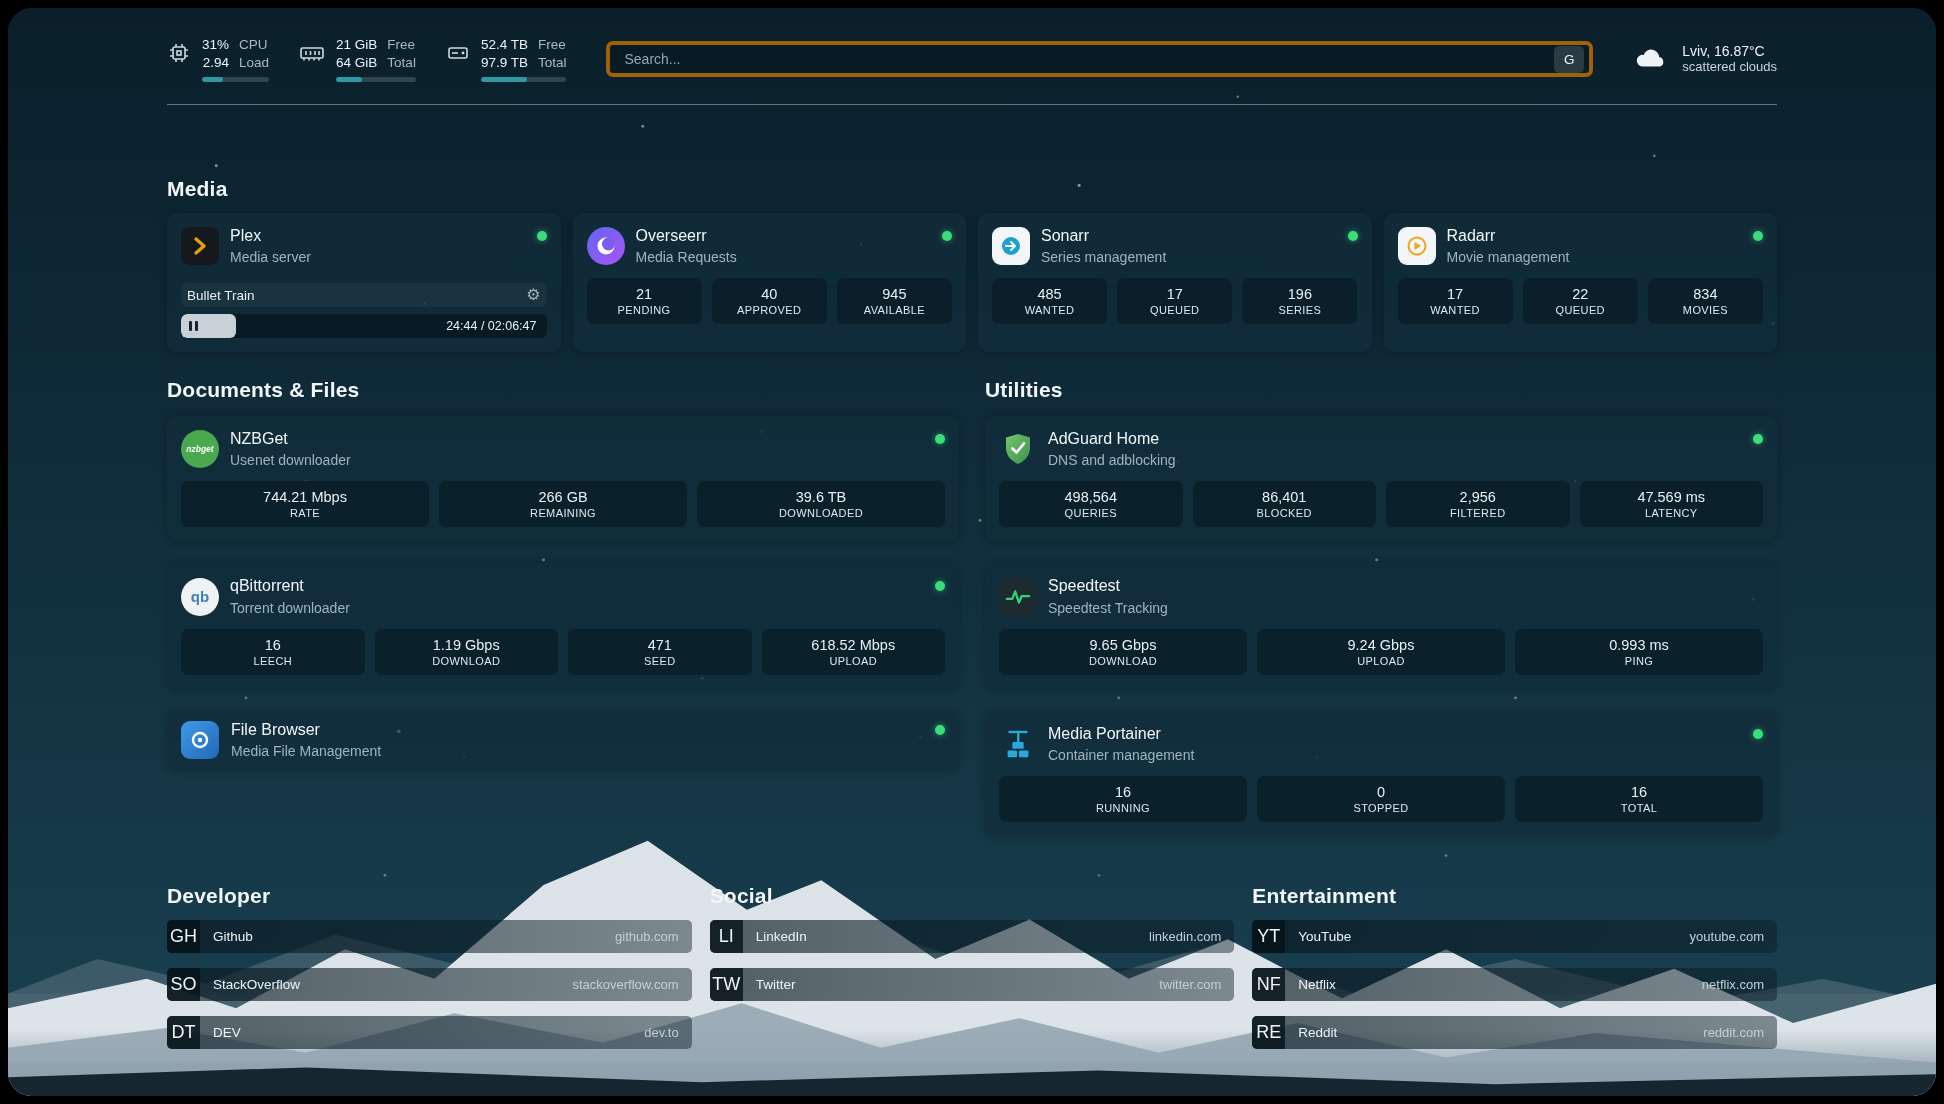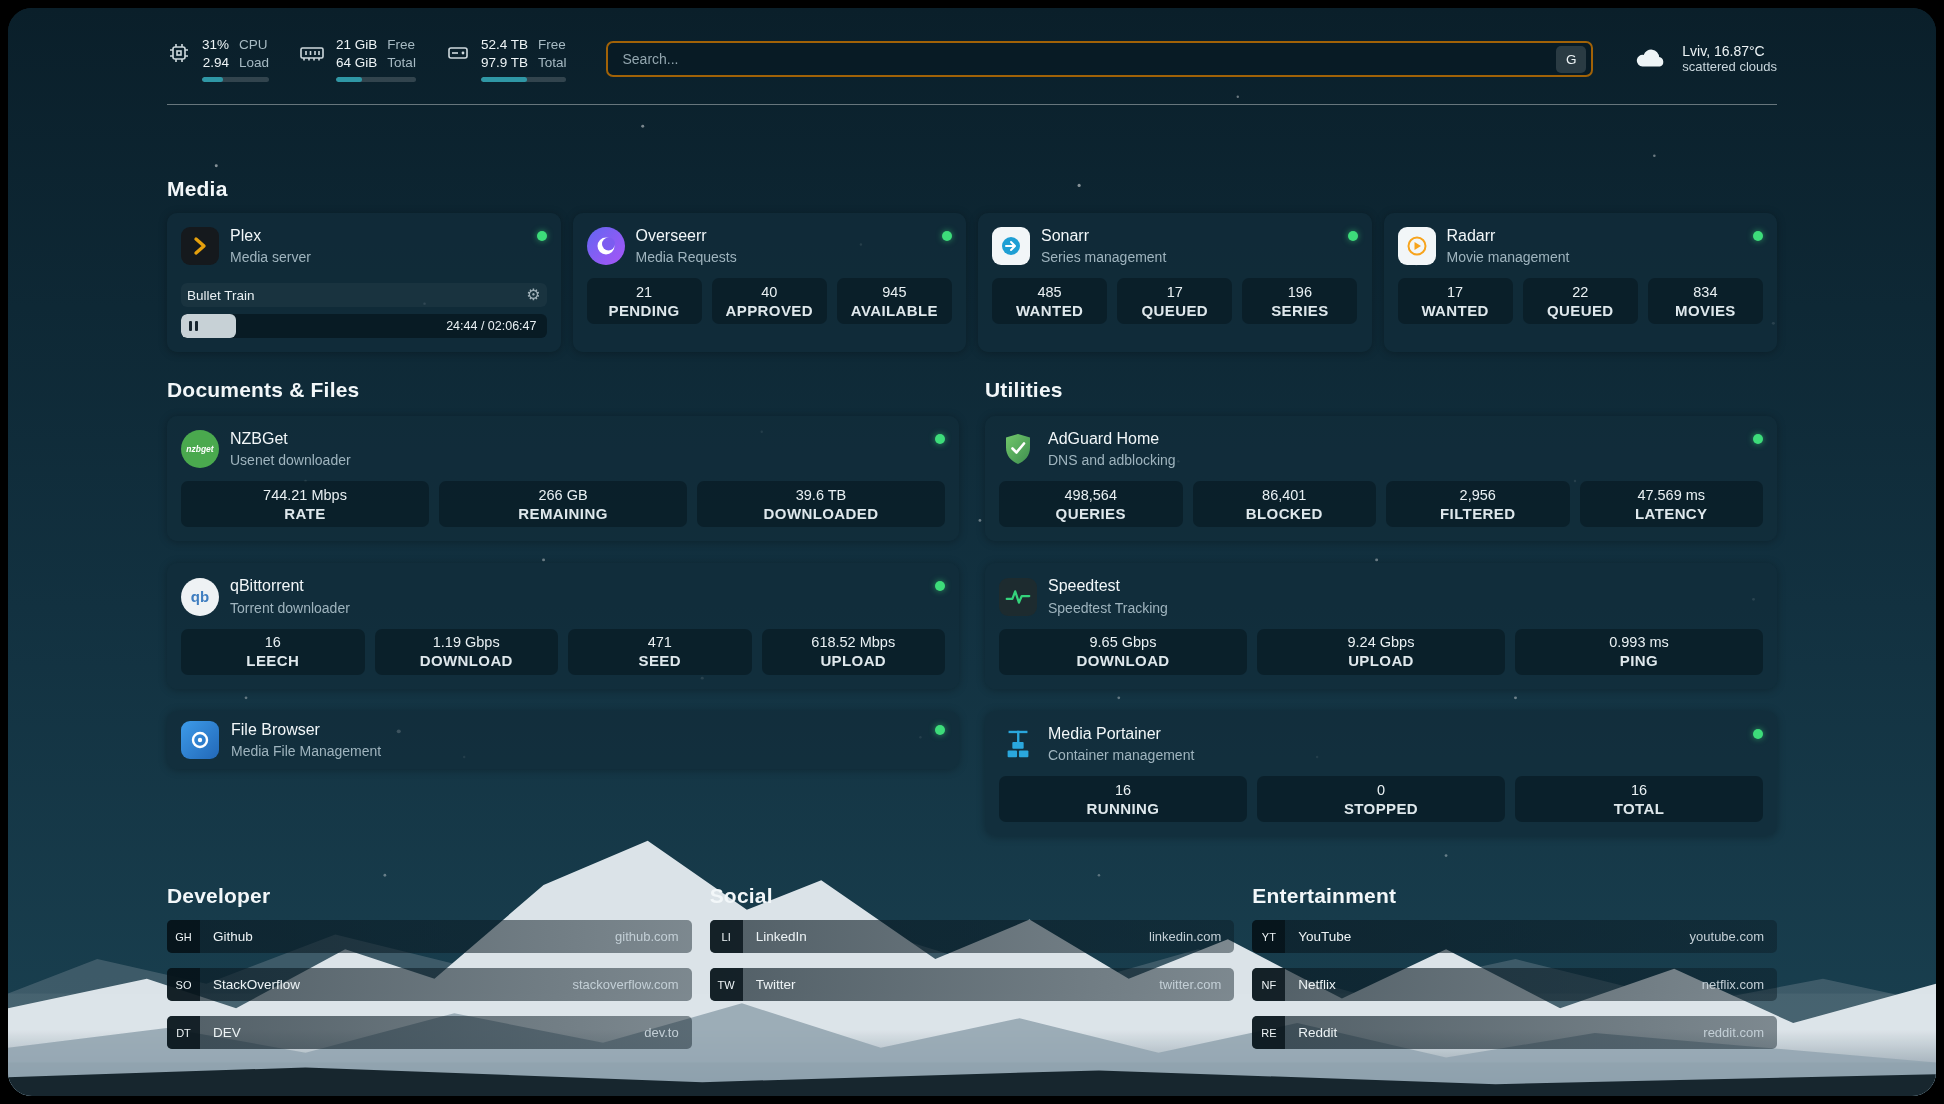--- a/index.html
+++ b/index.html
@@ -10,21 +10,21 @@
 
   
   .topbar{display:flex;align-items:center;gap:30px}
   .res{display:flex;align-items:flex-start;gap:11px}
   .res-icon{margin-top:5px;opacity:.92;flex-shrink:0}
   .res-rows{display:flex;gap:10px;font-size:13.5px;line-height:1.32}
   .res-vals{text-align:right;color:#eef4f6}
   .res-labels{color:#a7bac3}
   .res-bar{height:5px;border-radius:3px;background:rgba(255,255,255,.16);margin-top:5px;overflow:hidden}
   .res-fill{height:100%;background:#2f97a5;border-radius:3px}
-  .search{flex:1;display:flex;align-items:center;height:36px;border:2px solid #a16207;border-radius:7px;background:rgba(8,24,33,.55);padding:1px 5px 0 14px;margin:0 10px}
+  .search{flex:1;display:flex;align-items:center;height:36px;border:4px solid #a16207;border-radius:7px;background:rgba(8,24,33,.55);padding:1px 5px 0 14px;margin:0 10px}
   .search input{flex:1;background:transparent;border:0;outline:none;color:#dfe9ed;font-size:14px;font-family:"Liberation Sans",sans-serif}
   .search input::placeholder{color:#93a6af}
   .search-g{width:30px;height:27px;border-radius:5px;background:rgba(255,255,255,.14);color:#eef4f6;display:flex;align-items:center;justify-content:center;font-size:13.5px;cursor:pointer}
   .weather{display:flex;align-items:center;gap:13px}
   .weather-line1{font-size:14px}
   .weather-line2{font-size:13px;color:#c9d6dc}
   .divider{height:1px;background:rgba(255,255,255,.38);margin-top:22px}
 
   
   .sec-title{font-size:21px;font-weight:700;color:#f2f7f9;letter-spacing:.2px}
@@ -40,21 +40,21 @@
   .card-head{display:flex;align-items:center;gap:11px}
   .head-text{display:flex;flex-direction:column}
   .app-title{font-size:16px;font-weight:400;color:#f2f7f9;line-height:1.15}
   .app-desc{font-size:14px;color:#9fb4be;margin-top:4px}
   .dot{margin-left:auto;width:10px;height:10px;border-radius:50%;background:#3ddc7a;box-shadow:0 0 6px rgba(61,220,122,.6);align-self:flex-start;margin-top:4px}
   .stats{display:grid;gap:10px;margin-top:13px}
   .c3{grid-template-columns:repeat(3,1fr)}
   .c4{grid-template-columns:repeat(4,1fr)}
   .stat{background:rgba(7,24,33,.62);border-radius:7px;height:46px;display:flex;flex-direction:column;align-items:center;justify-content:center;gap:2px}
   .stat-v{font-size:14.5px;color:#e9f0f3}
-  .stat-l{font-size:15px;font-weight:700;color:#dfe8ec;letter-spacing:.4px}
+  .stat-l{font-size:11px;font-weight:400;color:#dfe8ec;letter-spacing:.4px}
   .slim{padding:10px 14px}
   .slim .card-head{gap:12px}
 
   
   .np-row{display:flex;align-items:center;margin-top:18px;padding:2px 6px;font-size:13.5px;color:#e9f0f3;background:rgba(255,255,255,.04);border-radius:6px;height:24px}
   .np-gear{margin-left:auto;color:#9fb0b8;font-size:16px;line-height:1;cursor:pointer}
   .player{margin-top:7px;height:24px;border-radius:6px;background:rgba(4,16,23,.6);position:relative;overflow:hidden;display:flex;align-items:center}
   .player-fill{position:absolute;left:0;top:0;bottom:0;background:#c7d1d6;border-radius:6px}
   .player-pause{position:relative;z-index:1;margin-left:8px;display:flex;gap:2.5px;cursor:pointer}
   .player-pause span{width:3px;height:10px;background:#16242e;border-radius:1px}
@@ -68,21 +68,21 @@
   .icon-nzbget{background:#4aa94e;border-radius:50%}
   .icon-nzbget span{font-size:8.5px;font-weight:700;font-style:italic;color:#fff}
   .icon-qb{background:#eef2f4;border-radius:50%}
   .icon-qb span{font-size:15px;font-weight:700;color:#3f7ec0}
   .icon-fb{background:linear-gradient(135deg,#3d9be9,#2268b8)}
   .icon-plain{background:transparent}
   .icon-speedtest{background:#1d2b2f}
 
   
   .bm{display:flex;align-items:center;height:33px;border-radius:5px;background:linear-gradient(90deg,rgba(10,26,35,.66),rgba(10,26,35,.45));overflow:hidden;cursor:pointer}
-  .bm-abbr{width:33px;height:33px;flex-shrink:0;background:rgba(5,17,24,.8);color:#eef4f6;font-size:11px;display:flex;align-items:center;justify-content:center}
+  .bm-abbr{width:33px;height:33px;flex-shrink:0;background:rgba(5,17,24,.8);color:#eef4f6;font-size:18px;display:flex;align-items:center;justify-content:center}
   .bm-name{margin-left:13px;font-size:13.5px;color:#edf3f5}
   .bm-url{margin-left:auto;margin-right:13px;font-size:13px;color:#c3cfd6}
 </style>
 </head>
 <body>
 
 <div class="page">
 
   <svg class="bg" viewBox="0 0 1944 1104" preserveAspectRatio="none">
     <defs>

